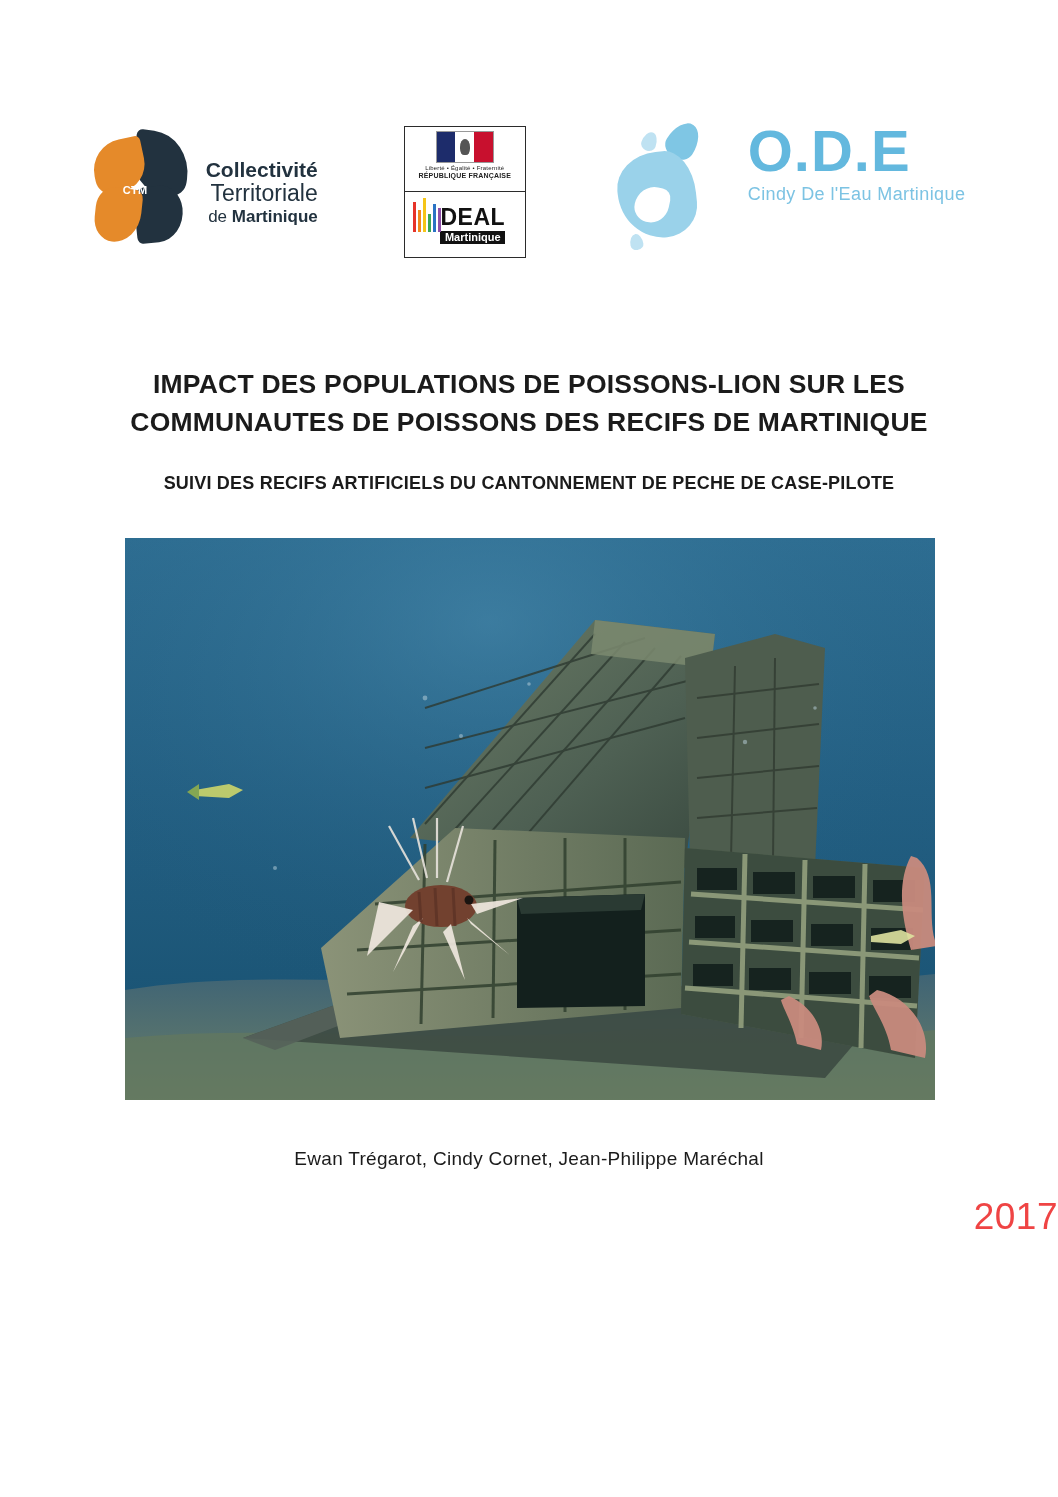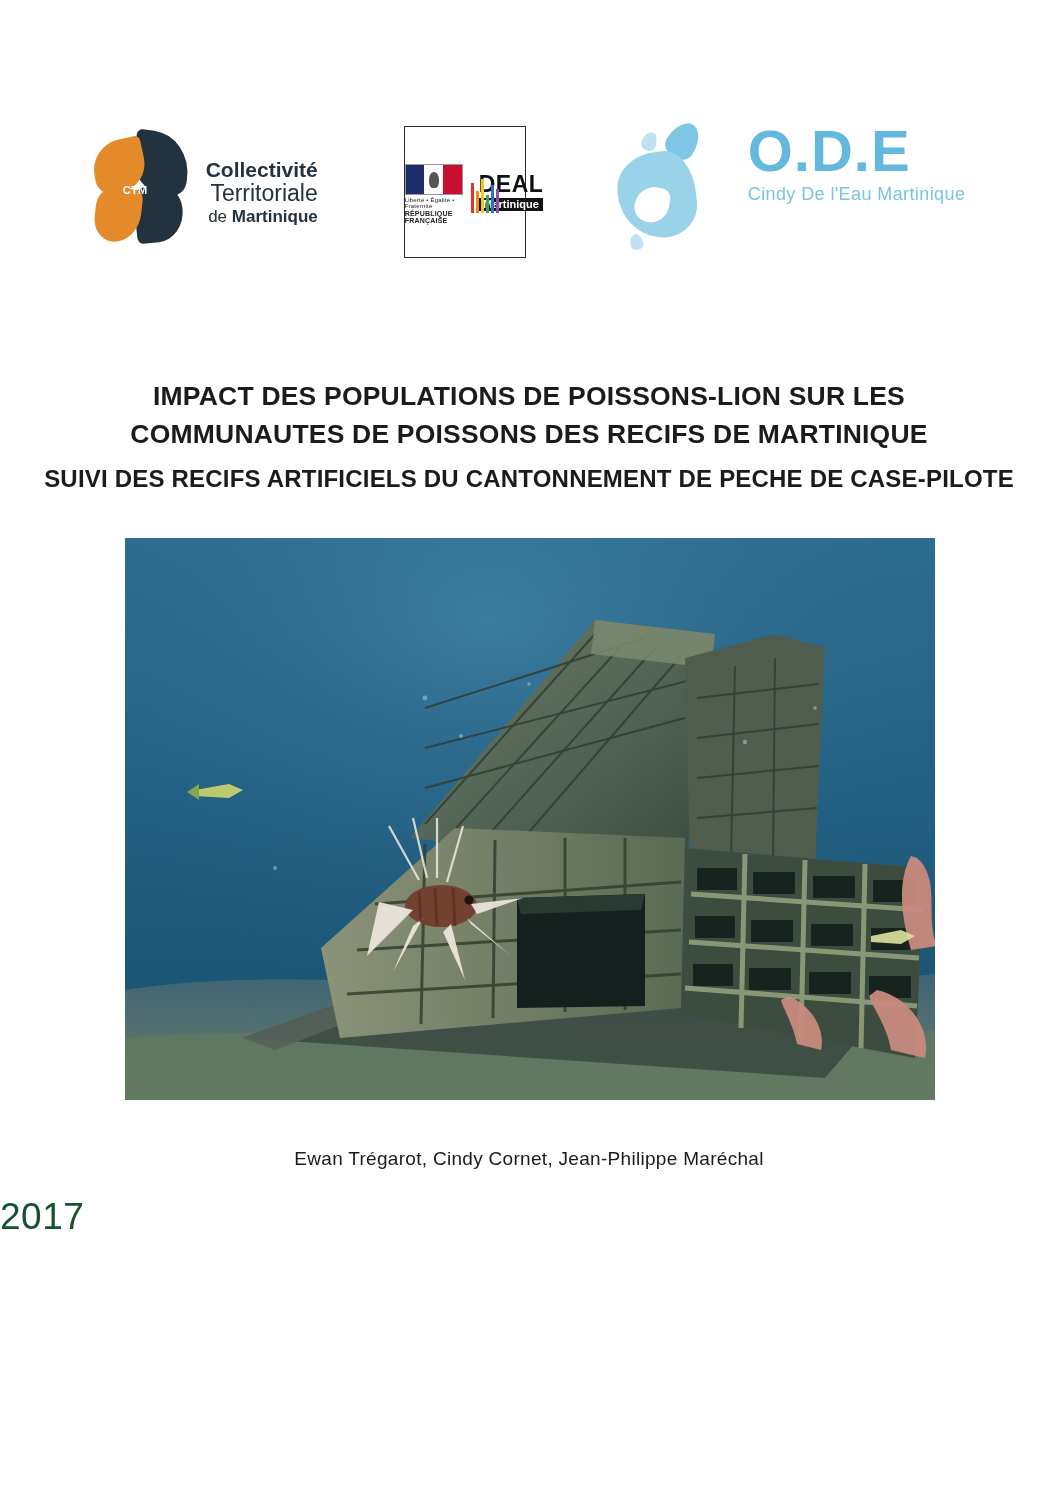--- a/index.html
+++ b/index.html
@@ -98,21 +98,21 @@
   .ctm-words .l3 { font-size: 17px; text-align: right; }
   .ctm-words .l3 b { color: #22323f; font-weight: 700; }
 
   
   .deal-logo {
     width: 122px;
     height: 132px;
     border: 1px solid #2b2b2b;
     box-sizing: border-box;
     display: flex;
-    flex-direction: row;
+    flex-direction: column;
     align-items: center;
     background: #ffffff;
   }
   .deal-top {
     width: 100%;
     height: 64px;
     display: flex;
     flex-direction: column;
     align-items: center;
     justify-content: flex-start;
@@ -267,26 +267,26 @@
     left: 0;
     width: 1058px;
     text-align: center;
   }
   .doc-title {
     font-size: 26.5px;
     font-weight: 600;
     color: #1b1b1b;
     line-height: 1.42;
     letter-spacing: 0.2px;
-    margin: 12px auto;
+    margin: 0 auto;
     max-width: 860px;
   }
   .doc-subtitle {
-    margin-top: 12px;
-    font-size: 24px;
+    margin-top: 32px;
+    font-size: 18px;
     font-weight: 600;
     color: #1b1b1b;
     letter-spacing: 0.2px;
     text-align: center;
   }
 
   
   .cover-photo {
     position: absolute;
     left: 125px;
@@ -307,23 +307,23 @@
     text-align: center;
     font-size: 19px;
     color: #1b1b1b;
     letter-spacing: 0.3px;
   }
   .year {
     position: absolute;
     top: 1196px;
     left: 0;
     width: 1058px;
-    text-align: left;
+    text-align: right;
     font-size: 37px;
-    color: #14532d;
+    color: #ef4444;
     letter-spacing: 0.5px;
   }
 </style>
 </head>
 <body>
 
 <div class="page">
 
   <div class="logo-bar">
 

